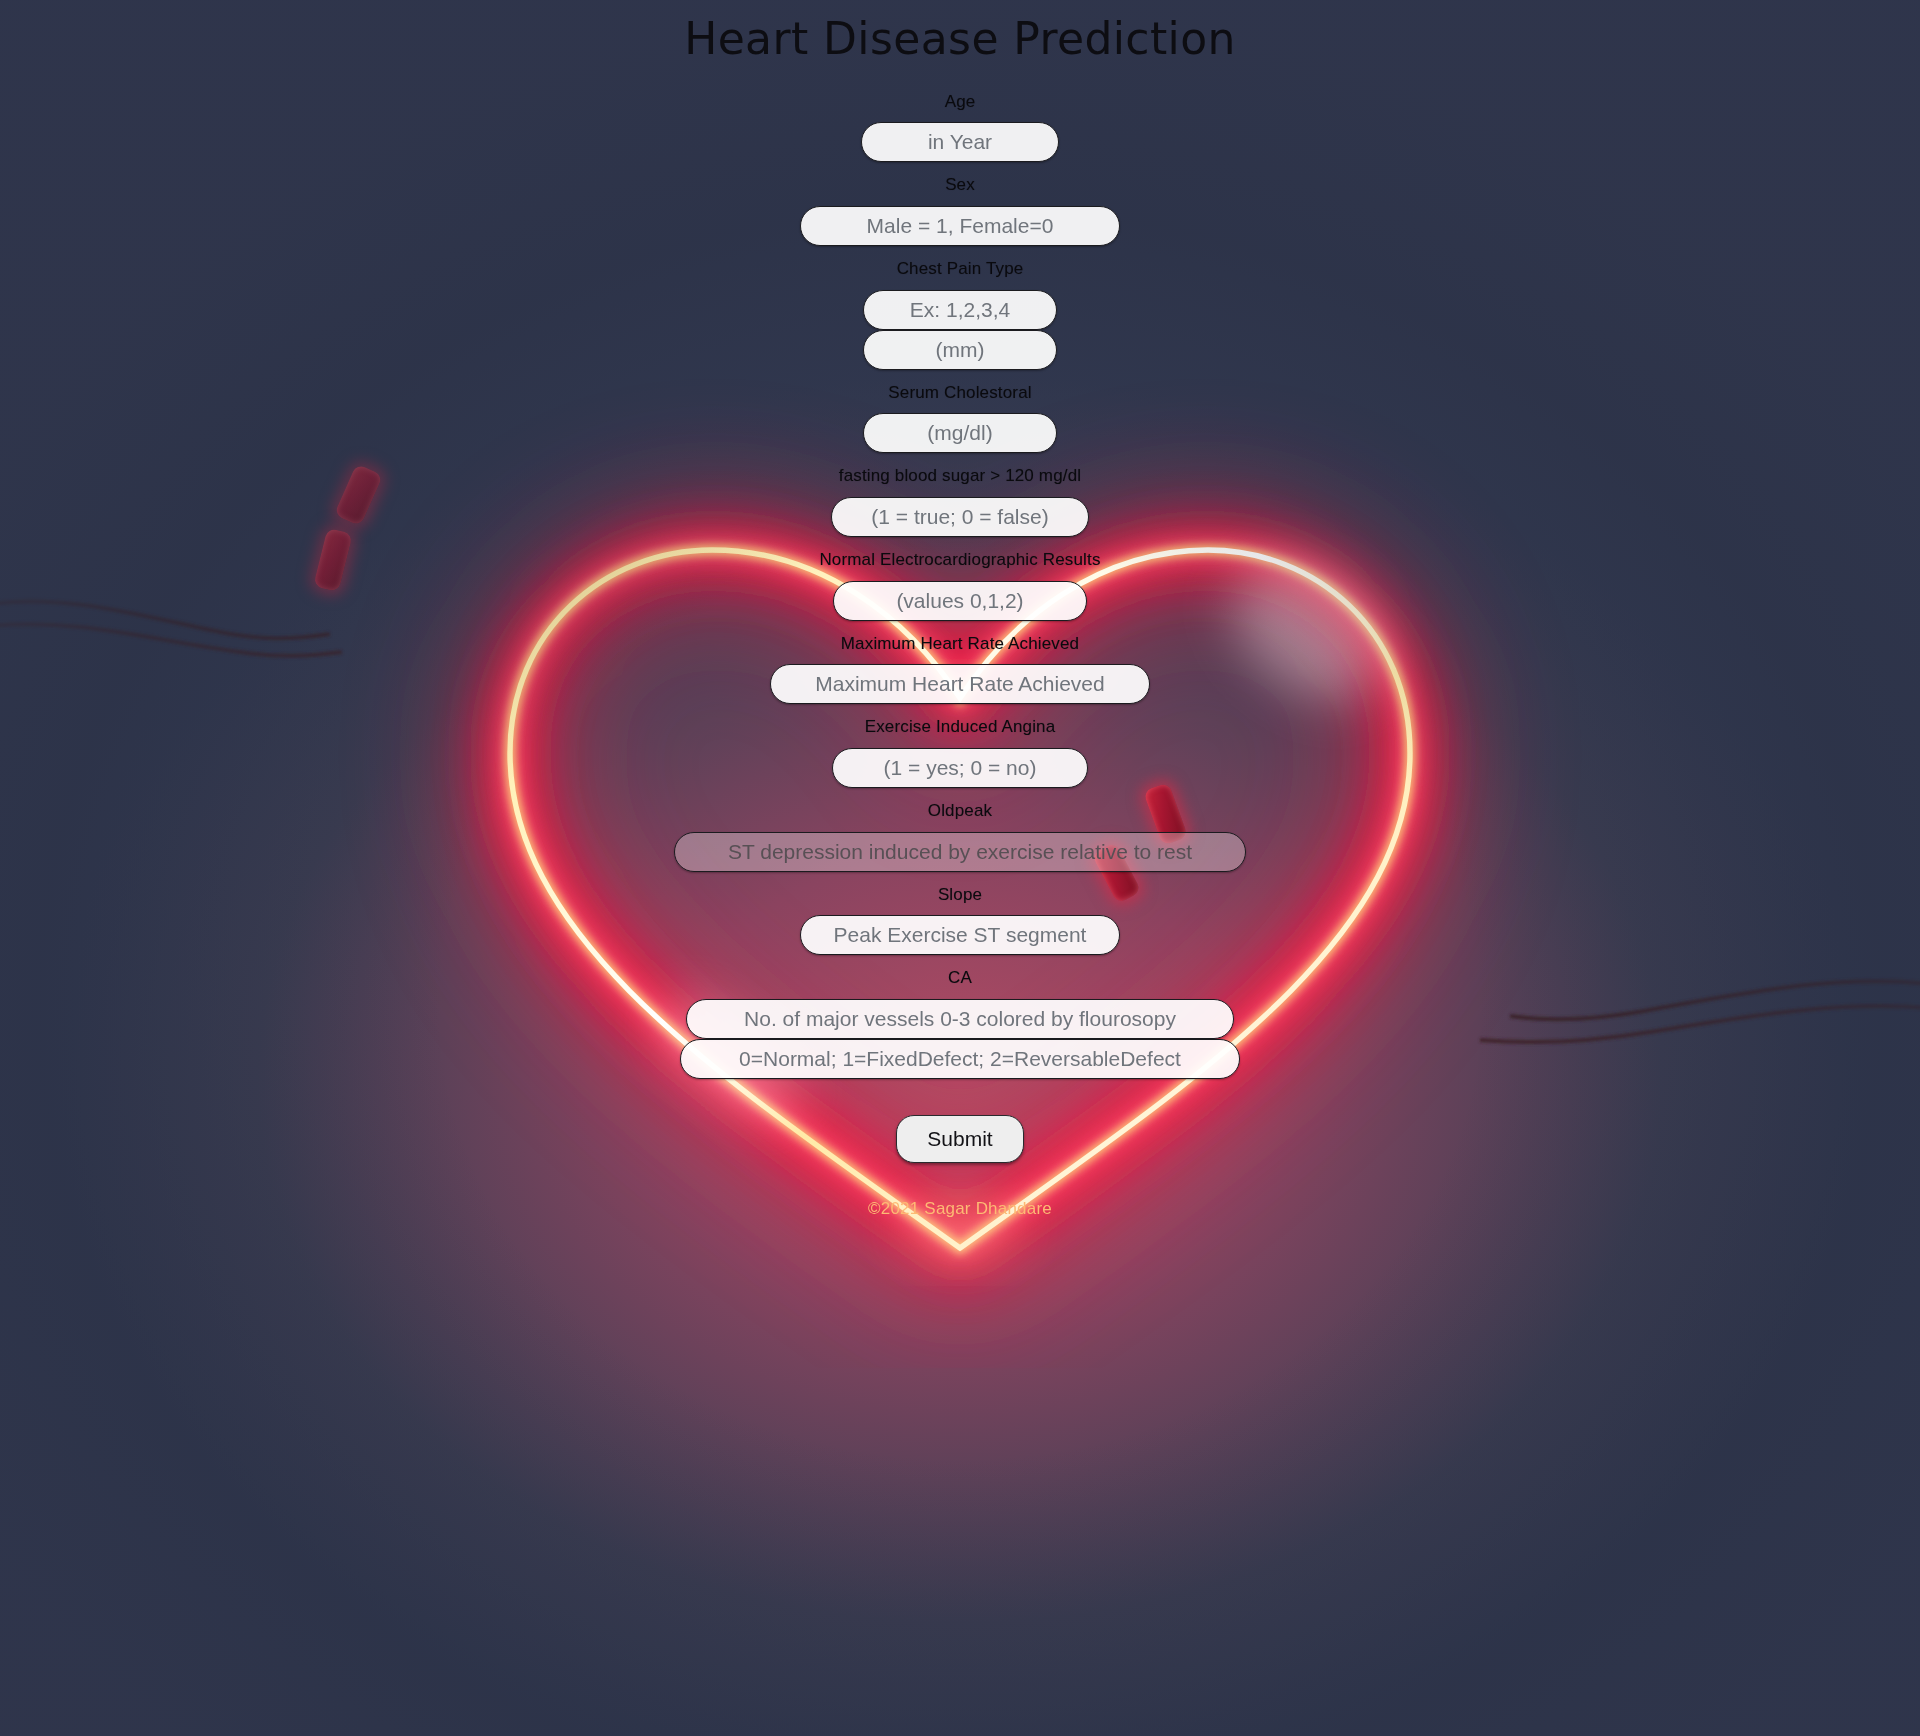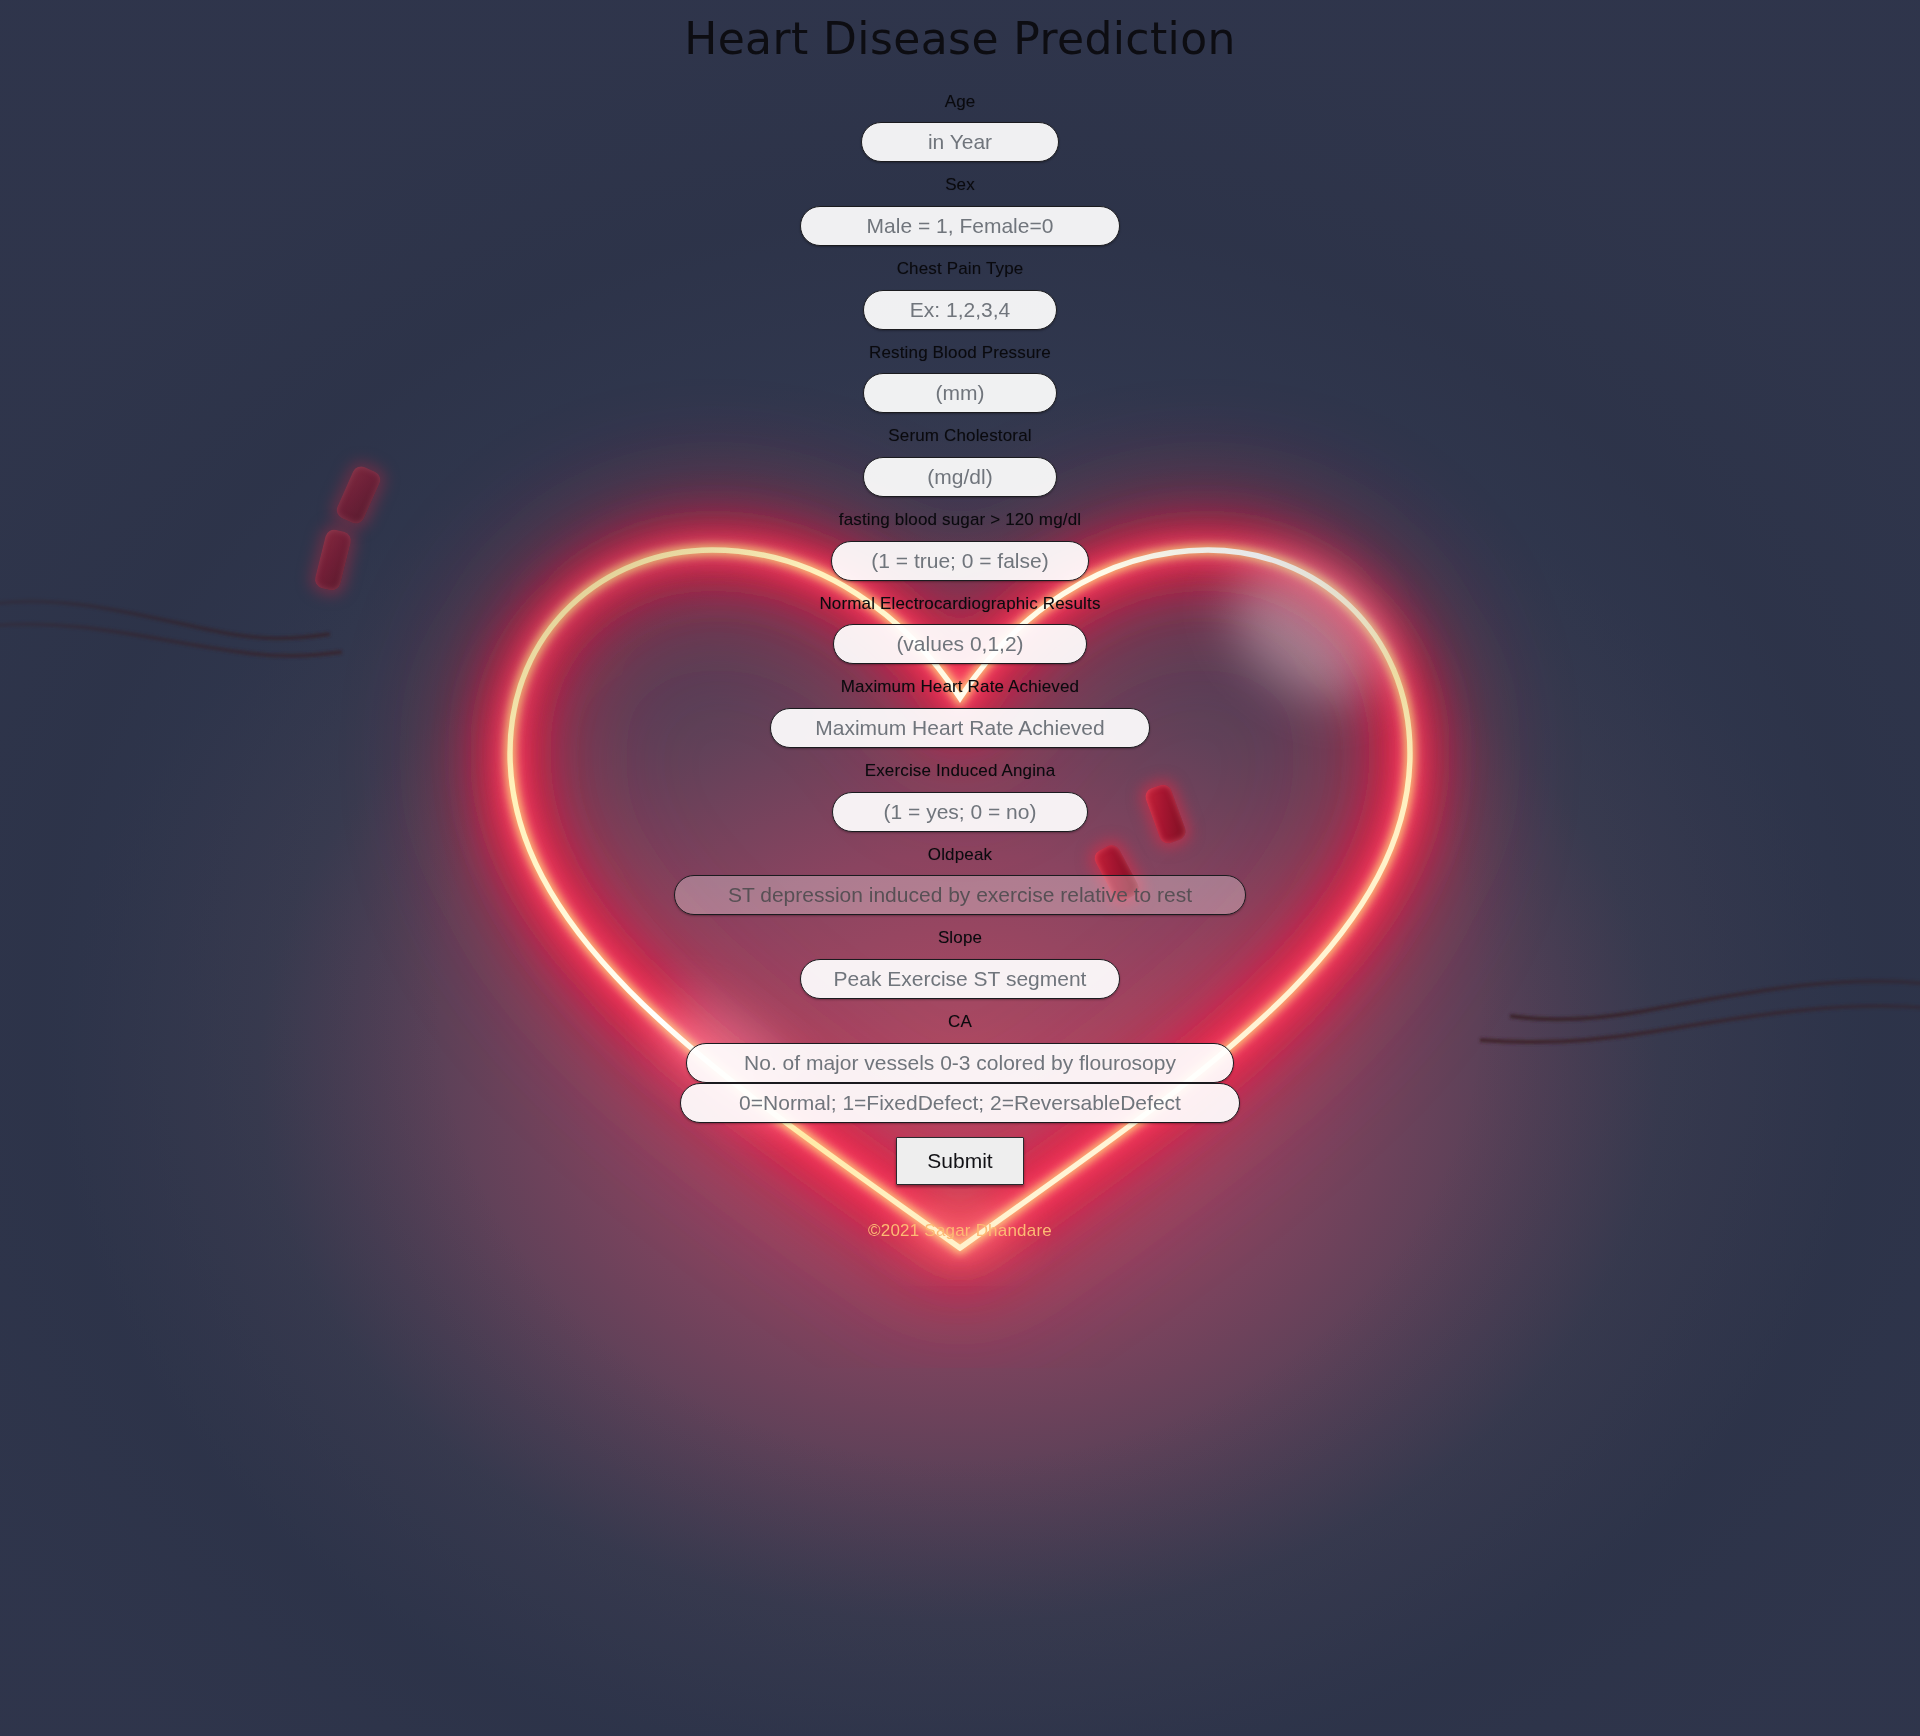--- a/index.html
+++ b/index.html
@@ -139,23 +139,23 @@
   .w-slope { width: 320px; }
   .w-ca    { width: 548px; }
   .w-thal  { width: 560px; }
 
   #submit-button {
     font-family: "Liberation Sans", sans-serif;
     font-size: 21px;
     color: #121216;
     background: #eeeeee;
     border: 1.5px solid #2a2a2e;
-    border-radius: 1px;
+    border-radius: 18px;
     padding: 11px 30px;
-    margin-top: 14px;
+    margin-top: 36px;
     cursor: pointer;
     box-shadow: 0 2px 3px rgba(0,0,0,0.38);
   }
 
   #footer {
     font-size: 17px;
     color: #fdba74;
     padding: 36px 0 18px;
     letter-spacing: 0.2px;
   }
@@ -273,21 +273,21 @@
 
 <div id="page">
 
   <h1 id="page-title">Heart Disease Prediction</h1>
 
   <form id="prediction-form">
     <div id="fields-container">
         <div class="field"><label class="field-label" for="input-age">Age</label><input type="text" id="input-age" class="field-input w-age" placeholder="in Year" style=""></div>
         <div class="field"><label class="field-label" for="input-sex">Sex</label><input type="text" id="input-sex" class="field-input w-sex" placeholder="Male = 1, Female=0" style=""></div>
         <div class="field"><label class="field-label" for="input-chest-pain-type">Chest Pain Type</label><input type="text" id="input-chest-pain-type" class="field-input w-cp" placeholder="Ex: 1,2,3,4" style=""></div>
-        <div class="field"><label class="field-label" for="input-resting-blood-pressure">Resting Blood Pressure</label><input type="text" id="input-resting-blood-pressure" class="field-input w-trest" placeholder="(mm)" style=""></div>
+        <div class="field"><input type="text" id="input-resting-blood-pressure" class="field-input w-trest" placeholder="(mm)" style=""></div>
         <div class="field"><label class="field-label" for="input-serum-cholestoral">Serum Cholestoral</label><input type="text" id="input-serum-cholestoral" class="field-input w-chol" placeholder="(mg/dl)" style=""></div>
         <div class="field"><label class="field-label" for="input-fasting-blood-sugar">fasting blood sugar &gt; 120 mg/dl</label><input type="text" id="input-fasting-blood-sugar" class="field-input w-fbs" placeholder="(1 = true; 0 = false)" style=""></div>
         <div class="field"><label class="field-label" for="input-resting-electrocardiographic-results">Normal Electrocardiographic Results</label><input type="text" id="input-resting-electrocardiographic-results" class="field-input w-restecg" placeholder="(values 0,1,2)" style=""></div>
         <div class="field"><label class="field-label" for="input-maximum-heart-rate-achieved">Maximum Heart Rate Achieved</label><input type="text" id="input-maximum-heart-rate-achieved" class="field-input w-thalach" placeholder="Maximum Heart Rate Achieved" style=""></div>
         <div class="field"><label class="field-label" for="input-exercise-induced-angina">Exercise Induced Angina</label><input type="text" id="input-exercise-induced-angina" class="field-input w-exang" placeholder="(1 = yes; 0 = no)" style=""></div>
         <div class="field"><label class="field-label" for="input-oldpeak">Oldpeak</label><input type="text" id="input-oldpeak" class="field-input w-oldpeak translucent" placeholder="ST depression induced by exercise relative to rest" style=""></div>
         <div class="field"><label class="field-label" for="input-slope">Slope</label><input type="text" id="input-slope" class="field-input w-slope" placeholder="Peak Exercise ST segment" style=""></div>
         <div class="field"><label class="field-label" for="input-ca">CA</label><input type="text" id="input-ca" class="field-input w-ca" placeholder="No. of major vessels 0-3 colored by flourosopy" style=""></div>
         <div class="field"><input type="text" id="input-thal" class="field-input w-thal" placeholder="0=Normal; 1=FixedDefect; 2=ReversableDefect" style=""></div>
       </div>

